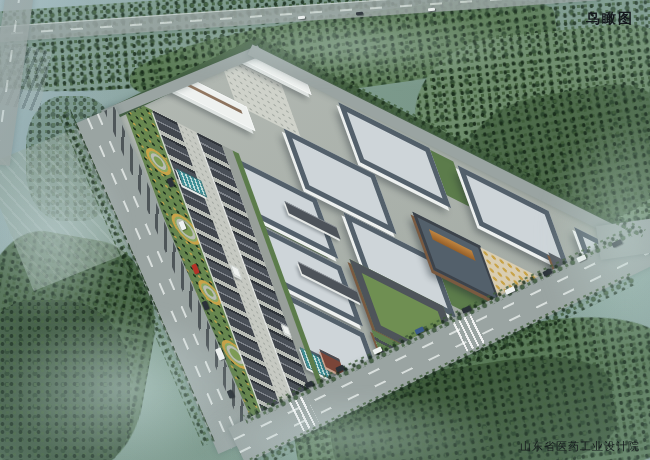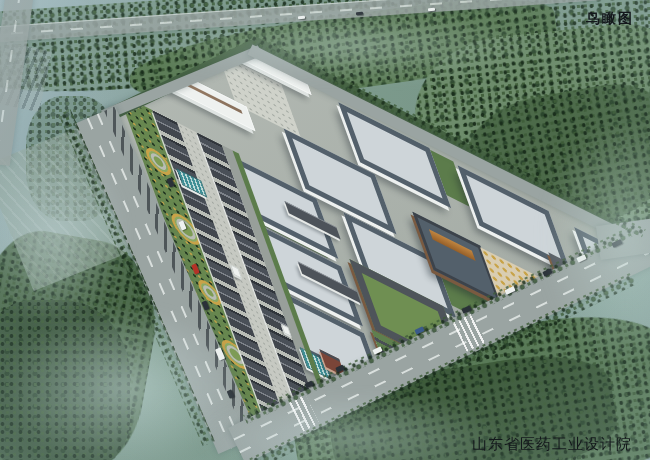--- a/index.html
+++ b/index.html
@@ -212,14 +212,14 @@
   <div class="car" style="left:428px;top:8px;width:7px;height:3px;background:#eef1f0;transform:rotate(-4deg);"></div>
 
   <div class="abs mist" style="left:0;top:305px;width:245px;height:165px;background:radial-gradient(ellipse,rgba(208,228,230,.55),transparent 70%);"></div>
   <div class="abs mist" style="left:195px;top:390px;width:310px;height:95px;background:radial-gradient(ellipse,rgba(205,225,226,.4),transparent 70%);"></div>
   <div class="abs mist" style="left:540px;top:115px;width:170px;height:250px;background:radial-gradient(ellipse,rgba(195,218,214,.5),transparent 70%);"></div>
   <div class="abs mist" style="left:140px;top:8px;width:410px;height:75px;background:radial-gradient(ellipse,rgba(205,224,226,.4),transparent 70%);"></div>
   <div class="abs mist" style="left:-20px;top:140px;width:150px;height:190px;background:radial-gradient(ellipse,rgba(206,224,228,.45),transparent 70%);"></div>
   <div class="abs" style="inset:0;pointer-events:none;background:radial-gradient(ellipse at 52% 45%,transparent 55%,rgba(160,186,190,.28) 100%);"></div>
 
   <div class="cap" style="right:16px;top:10px;font-size:14px;font-weight:600;letter-spacing:2px;">鸟瞰图</div>
-  <div class="cap" style="right:18px;bottom:6px;font-size:15px;letter-spacing:1px;">山东省医药工业设计院</div>
+  <div class="cap" style="right:10px;bottom:6px;font-size:11px;letter-spacing:1px;">山东省医药工业设计院</div>
 </div>
 
 </body></html>

